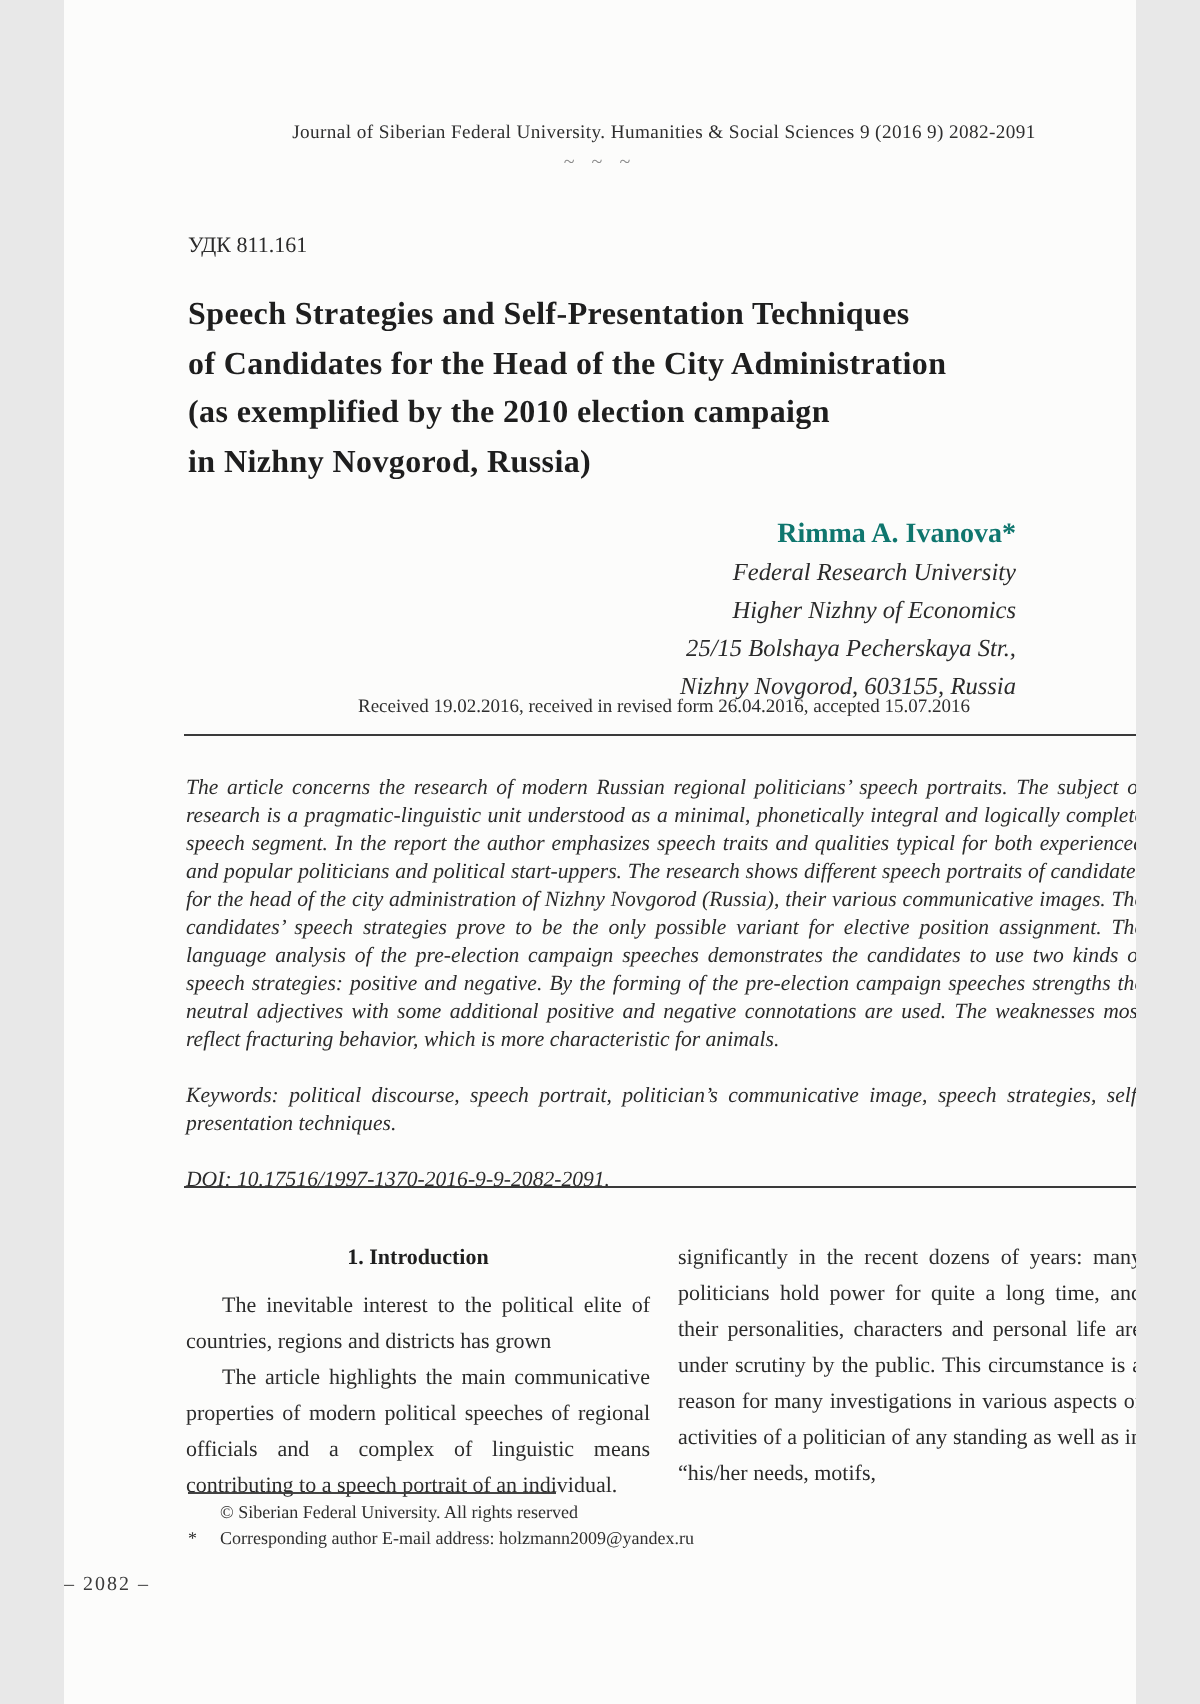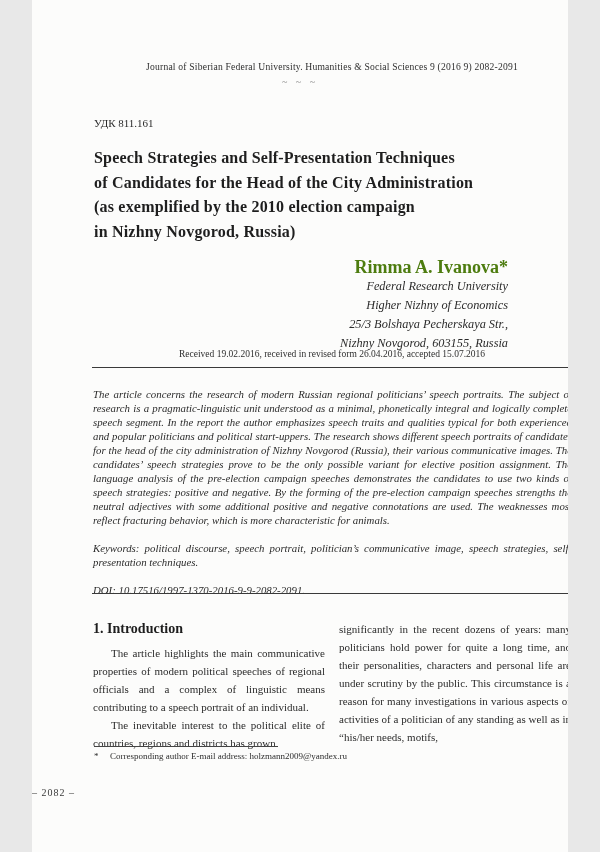--- a/index.html
+++ b/index.html
@@ -27,21 +27,21 @@
   }
   .article-title {
     position: absolute; top: 146px; left: 62px; width: 470px;
     font-size: 16px; font-weight: bold; line-height: 24.5px;
     letter-spacing: 0.2px; color: #1e1e1e;
   }
   .author-block {
     position: absolute; top: 258px; right: 60px; width: 320px;
     text-align: right; line-height: 19px;
   }
-  .author-name { font-size: 18px; font-weight: bold; color: #4d7c0f; }
+  .author-name { font-size: 14px; font-weight: bold; color: #0f766e; }
   .affiliation { font-size: 12.3px; font-style: italic; color: #2b2b2b; }
   .received {
     position: absolute; top: 349px; left: 60px; width: 480px;
     text-align: center; font-size: 9.5px; color: #2e2e2e;
   }
   .rule-top {
     position: absolute; top: 367px; left: 60px; width: 480px;
     border-top: 1.5px solid #3a3a3a;
   }
   .abstract-block {
@@ -54,21 +54,21 @@
   .rule-bottom {
     position: absolute; top: 593px; left: 60px; width: 480px;
     border-top: 1px solid #3a3a3a;
   }
   .columns {
     position: absolute; top: 620px; left: 61px; width: 479px;
     display: flex; gap: 14px;
   }
   .col { width: 232px; font-size: 11px; line-height: 18px; text-align: justify; color: #2b2b2b; }
   .intro-heading {
-    text-align: left; font-weight: bold; font-size: 14px;
+    text-align: center; font-weight: bold; font-size: 11px;
     margin: 0 0 6px 0; color: #1e1e1e;
   }
   .col p { margin: 0; text-indent: 18px; }
   .footnote-rule {
     position: absolute; top: 746px; left: 62px; width: 184px;
     border-top: 1px solid #444;
   }
   .footnotes {
     position: absolute; top: 750px; left: 62px; width: 470px;
     font-size: 9px; line-height: 13px; color: #2e2e2e;
@@ -94,50 +94,51 @@
     <div>Speech Strategies and Self-Presentation Techniques</div>
     <div>of Candidates for the Head of the City Administration</div>
     <div>(as exemplified by the 2010 election campaign</div>
     <div>in Nizhny Novgorod, Russia)</div>
   </div>
 
   <div class="author-block">
     <div class="author-name">Rimma A. Ivanova*</div>
     <div class="affiliation">Federal Research University</div>
     <div class="affiliation">Higher Nizhny of Economics</div>
-    <div class="affiliation">25/3 Bolshaya Pecherskaya Str.,</div>
+    <div class="affiliation">25/15 Bolshaya Pecherskaya Str.,</div>
     <div class="affiliation">Nizhny Novgorod, 603155, Russia</div>
   </div>
 
   <div class="received">Received 19.02.2016, received in revised form 26.04.2016, accepted 15.07.2016</div>
   <div class="rule-top"></div>
 
   <div class="abstract-block">
     <p>The article concerns the research of modern Russian regional politicians’ speech portraits. The subject of research is a pragmatic-linguistic unit understood as a minimal, phonetically integral and logically complete speech segment. In the report the author emphasizes speech traits and qualities typical for both experienced and popular politicians and political start-uppers. The research shows different speech portraits of candidates for the head of the city administration of Nizhny Novgorod (Russia), their various communicative images. The candidates’ speech strategies prove to be the only possible variant for elective position assignment. The language analysis of the pre-election campaign speeches demonstrates the candidates to use two kinds of speech strategies: positive and negative. By the forming of the pre-election campaign speeches strengths the neutral adjectives with some additional positive and negative connotations are used. The weaknesses most reflect fracturing behavior, which is more characteristic for animals.</p>
     <p>Keywords: political discourse, speech portrait, politician’s communicative image, speech strategies, self-presentation techniques.</p>
     <p>DOI: 10.17516/1997-1370-2016-9-9-2082-2091.</p>
   </div>
 
   <div class="rule-bottom"></div>
 
   <div class="columns">
     <div class="col">
       <div class="intro-heading">1. Introduction</div>
+      <p>The inevitable interest to the political elite of countries, regions and districts has grown</p>
       <p>The article highlights the main communicative properties of modern political speeches of regional officials and a complex of linguistic means contributing to a speech portrait of an individual.</p>
-      <p>The inevitable interest to the political elite of countries, regions and districts has grown</p>
     </div>
     <div class="col">
       <p style="text-indent:0">significantly in the recent dozens of years: many politicians hold power for quite a long time, and their personalities, characters and personal life are under scrutiny by the public. This circumstance is a reason for many investigations in various aspects of activities of a politician of any standing as well as in “his/her needs, motifs,</p>
     </div>
   </div>
 
   <div class="footnote-rule"></div>
   <div class="footnotes">
     <div class="footnote-row">
       <span class="footnote-marker"></span>
+      <span>© Siberian Federal University. All rights reserved</span>
     </div>
     <div class="footnote-row">
       <span class="footnote-marker">*</span>
       <span>Corresponding author E-mail address: holzmann2009@yandex.ru</span>
     </div>
   </div>
 
   <div class="page-number">– 2082 –</div>
 
 </div>

